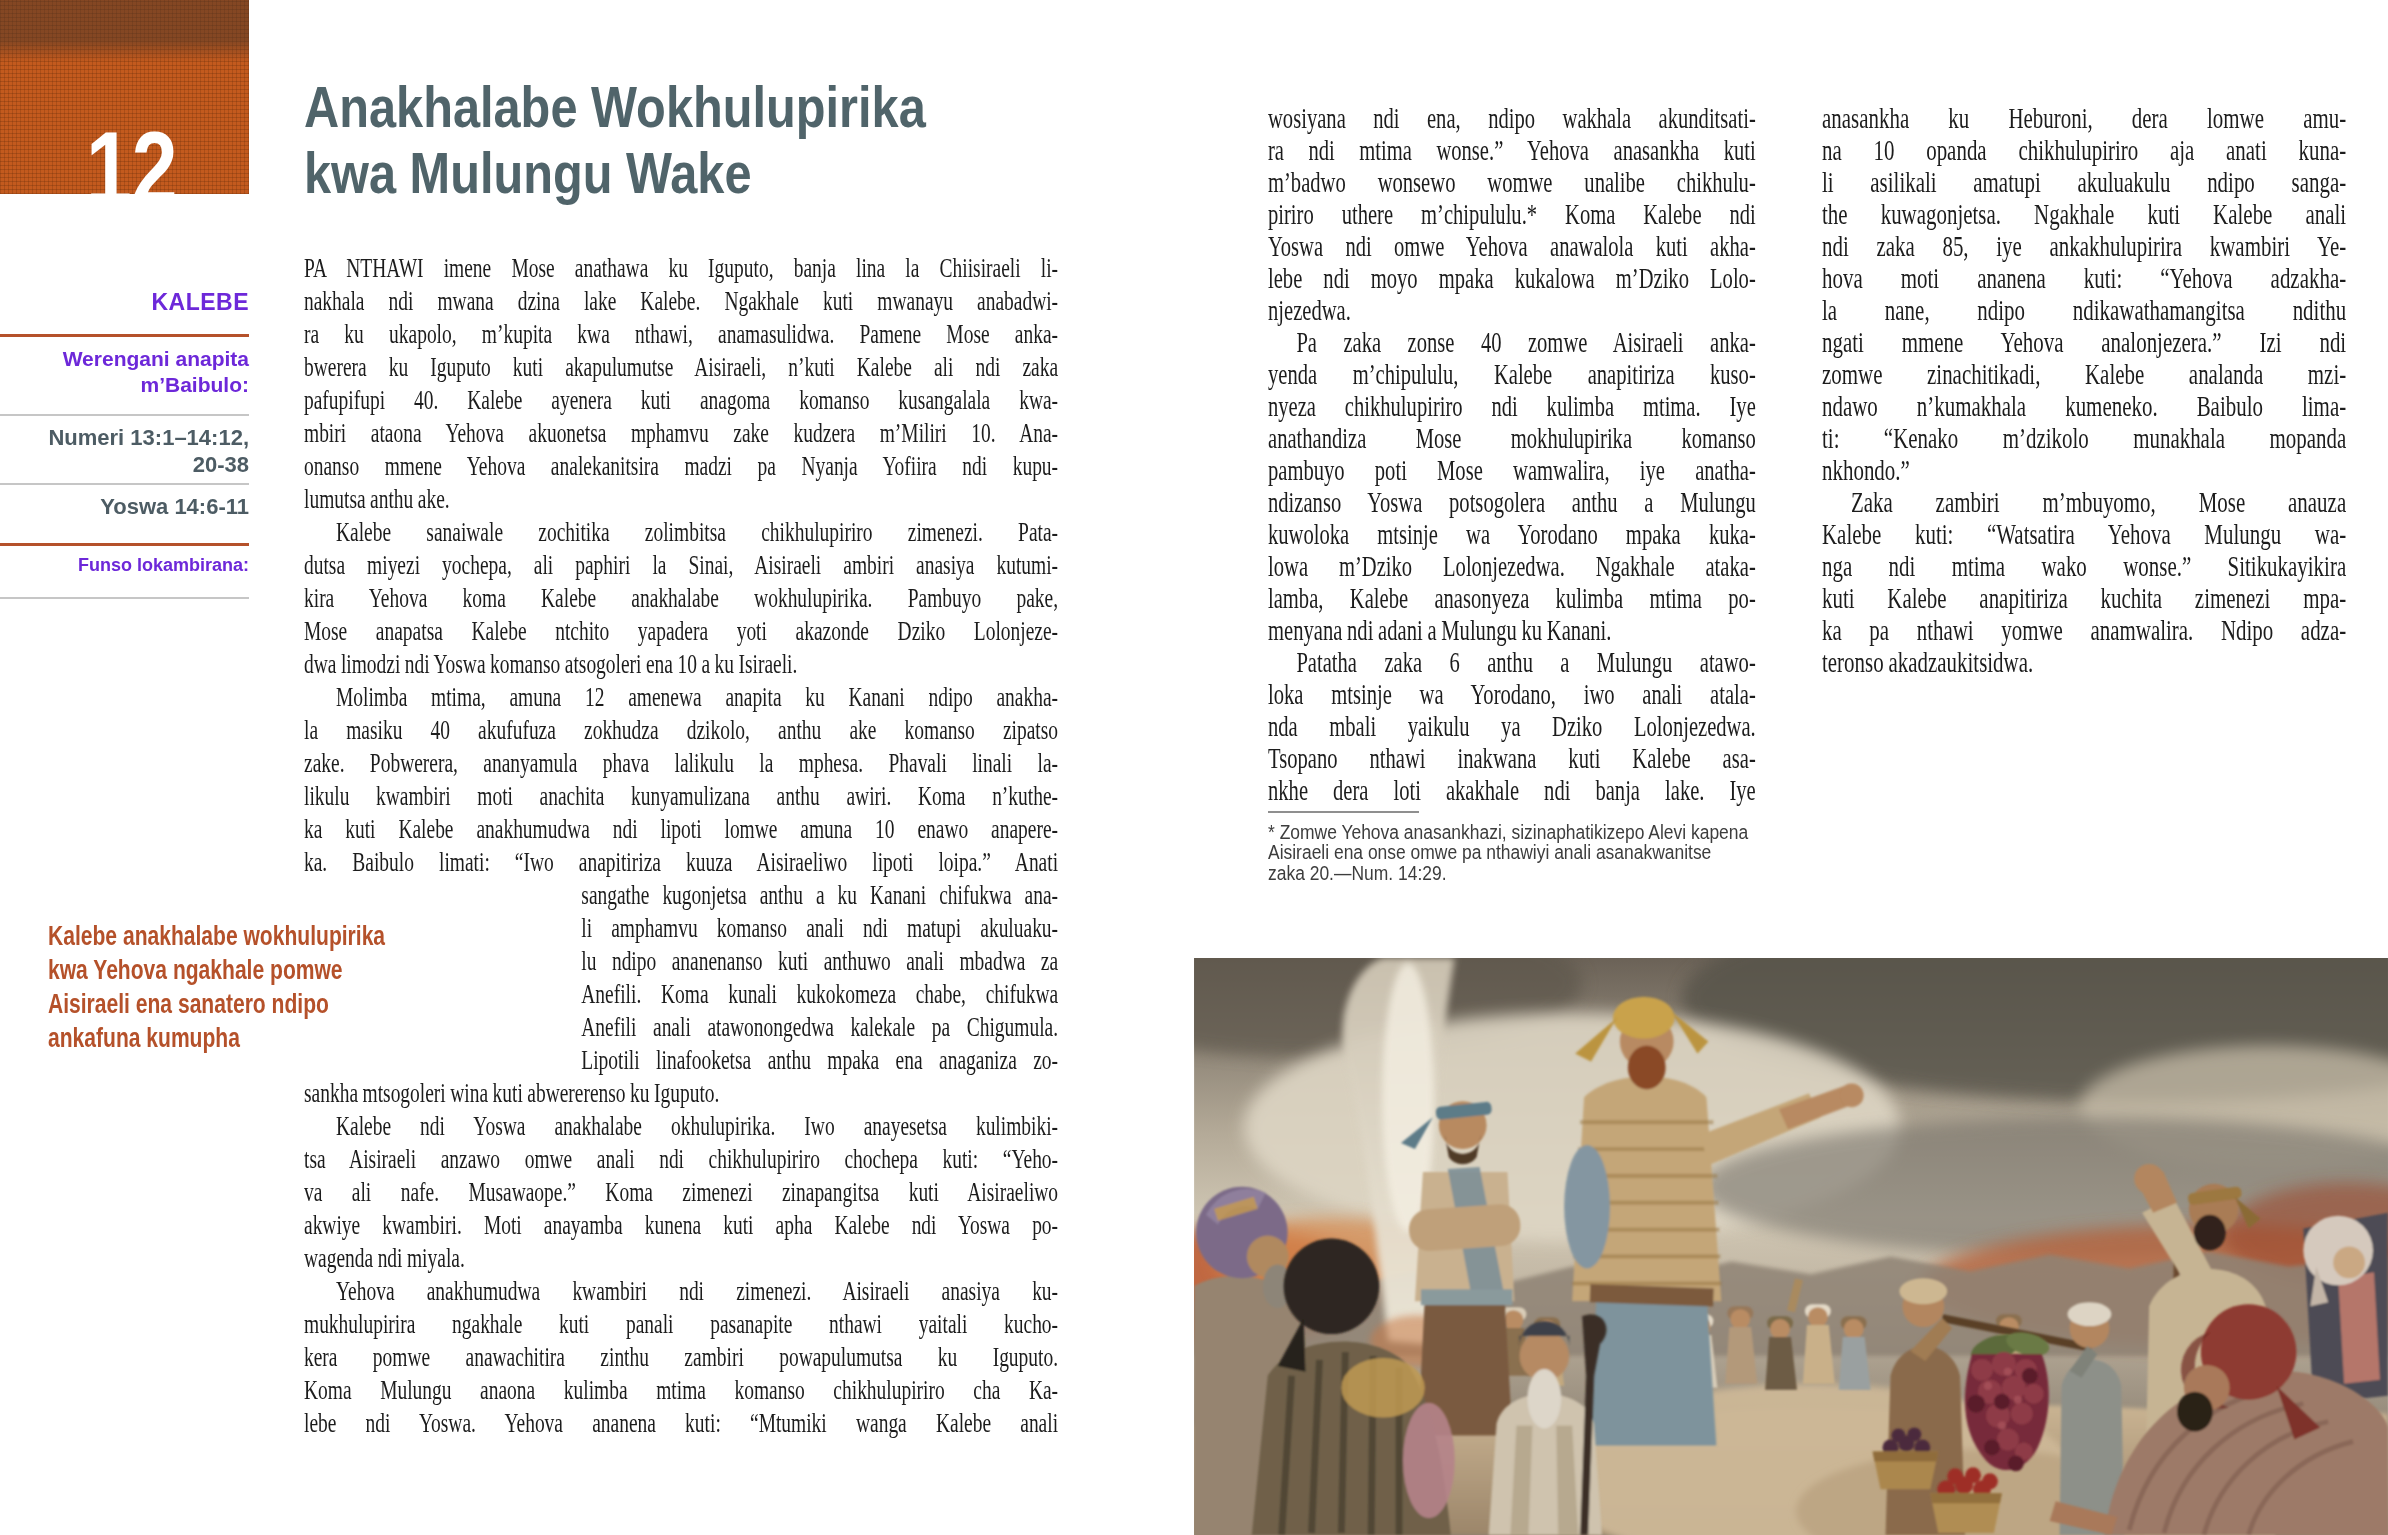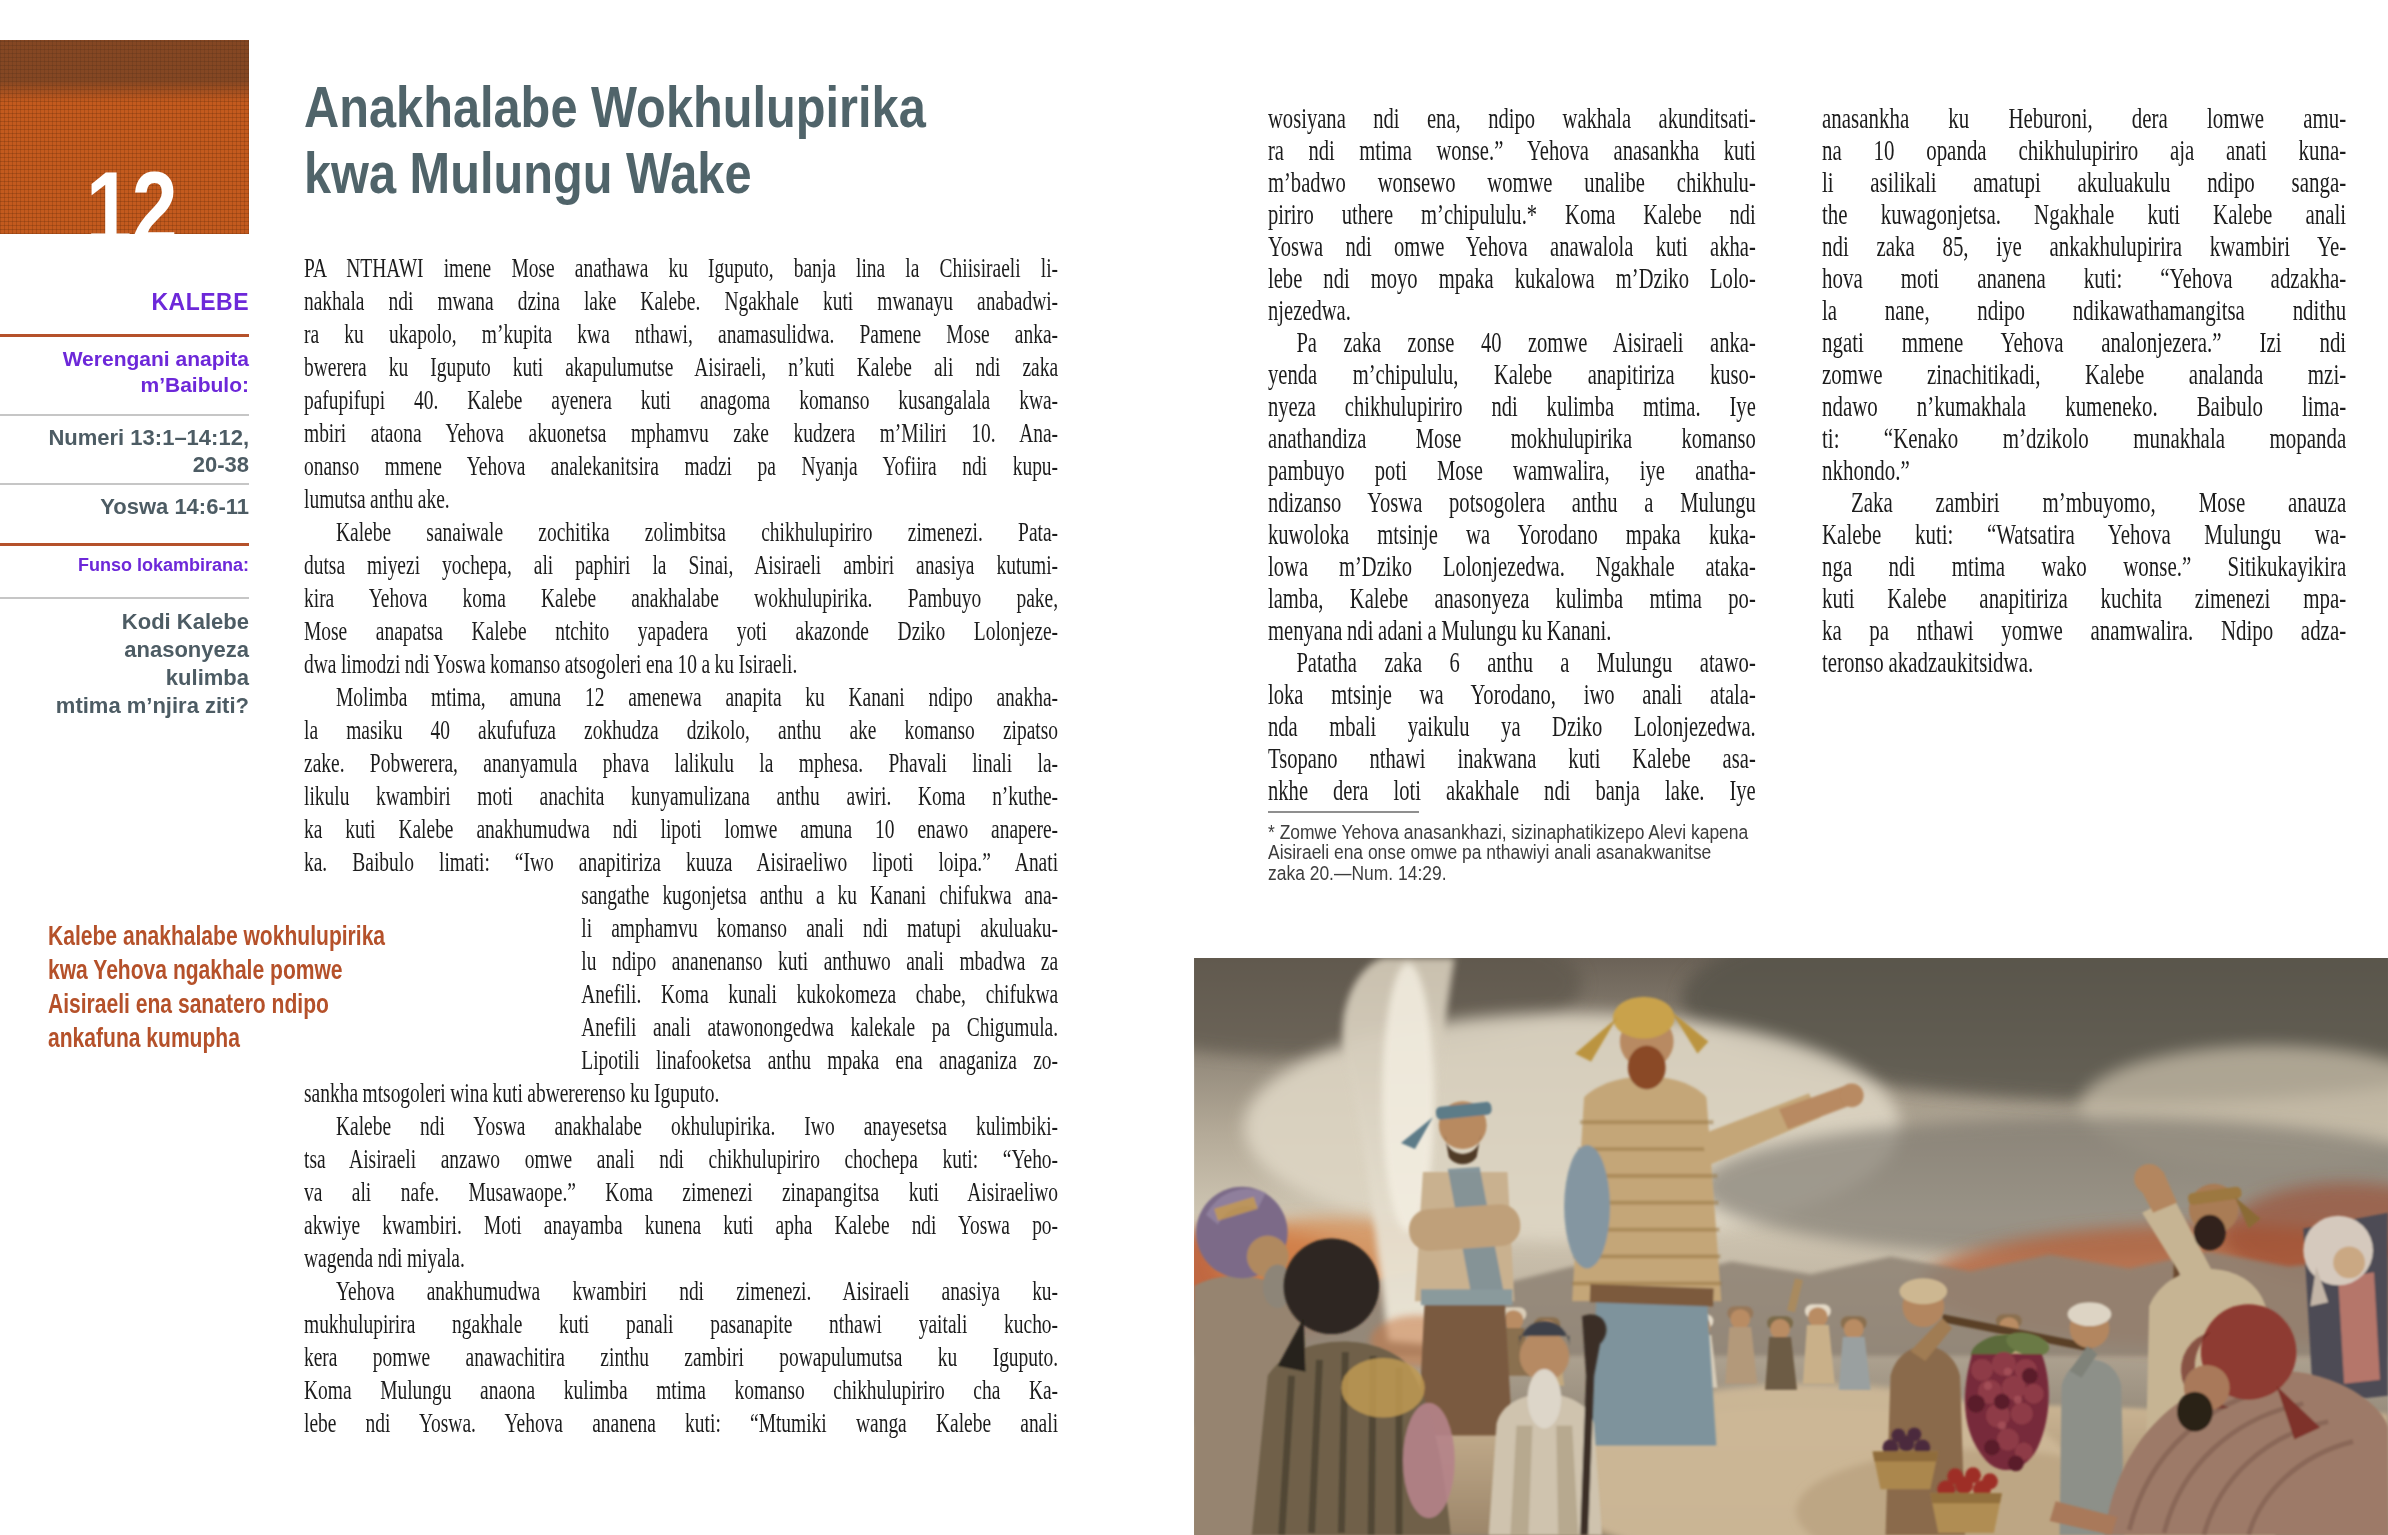--- a/index.html
+++ b/index.html
@@ -3,21 +3,21 @@
 <meta charset="utf-8">
 <style>
   html,body{margin:0;padding:0;}
   body{width:2388px;height:1535px;position:relative;background:#ffffff;overflow:hidden;
        font-family:"Liberation Serif",serif;}
   
   #chapter-block{position:absolute;left:0;top:0;width:249px;height:194px;background-color:#c35a1e;
     background-image:
       linear-gradient(180deg, rgba(70,52,40,.50) 0 40px, rgba(70,52,40,0) 62px),
       repeating-linear-gradient(0deg, rgba(88,38,6,.26) 0 1px, rgba(0,0,0,0) 1px 4px),
-      repeating-linear-gradient(90deg, rgba(88,38,6,.22) 0 1px, rgba(0,0,0,0) 1px 4px); margin-top: 40px;}
+      repeating-linear-gradient(90deg, rgba(88,38,6,.22) 0 1px, rgba(0,0,0,0) 1px 4px);}
   #chapter-number{position:absolute;left:86px;top:117px;color:#ffffff;
     font-family:"Liberation Sans",sans-serif;font-weight:700;font-size:103px;line-height:103px;
     transform:scaleX(.8);transform-origin:0 0;}
   
   #sidebar{position:absolute;left:0;top:0;width:249px;height:756px;
     font-family:"Liberation Sans",sans-serif;}
   .sb{position:absolute;left:0;right:0;text-align:right;white-space:pre-line;}
   .sb-orange{color:#6d28d9;font-weight:700;}
   .sb-slate{color:#4d5c64;font-weight:700;padding-left:40px;}
   .rule{position:absolute;left:0;right:0;}
@@ -66,23 +66,20 @@
   <div class="sb sb-orange" style="top:346px;font-size:21px;line-height:26px;">Werengani anapita
 m’Baibulo:</div>
   <div class="rule rule-gray" style="top:414px;"></div>
   <div class="sb sb-slate" style="top:424px;font-size:22px;line-height:27px;">Numeri 13:1–14:12,
 20-38</div>
   <div class="rule rule-gray" style="top:483px;"></div>
   <div class="sb sb-slate" style="top:493px;font-size:22px;line-height:27px;">Yoswa 14:6-11</div>
   <div class="rule rule-orange" style="top:543px;"></div>
   <div class="sb sb-orange" style="top:555px;font-size:18px;">Funso lokambirana:</div>
   <div class="rule rule-gray" style="top:597px;"></div>
-  <div class="sb sb-slate" style="top:608px;font-size:22px;line-height:28px;">Kodi Kalebe
-anasonyeza kulimba
-mtima m’njira ziti?</div>
 </div>
 
 <div id="article-title">Anakhalabe Wokhulupirika
 kwa Mulungu Wake</div>
 
 <div id="col1" class="bodycol">
     <div class="ln jl">PA NTHAWI imene Mose anathawa ku Iguputo, banja lina la Chiisiraeli li-</div>
     <div class="ln jl">nakhala ndi mwana dzina lake Kalebe. Ngakhale kuti mwanayu anabadwi-</div>
     <div class="ln jl">ra ku ukapolo, m’kupita kwa nthawi, anamasulidwa. Pamene Mose anka-</div>
     <div class="ln jl">bwerera ku Iguputo kuti akapulumutse Aisiraeli, n’kuti Kalebe ali ndi zaka</div>

